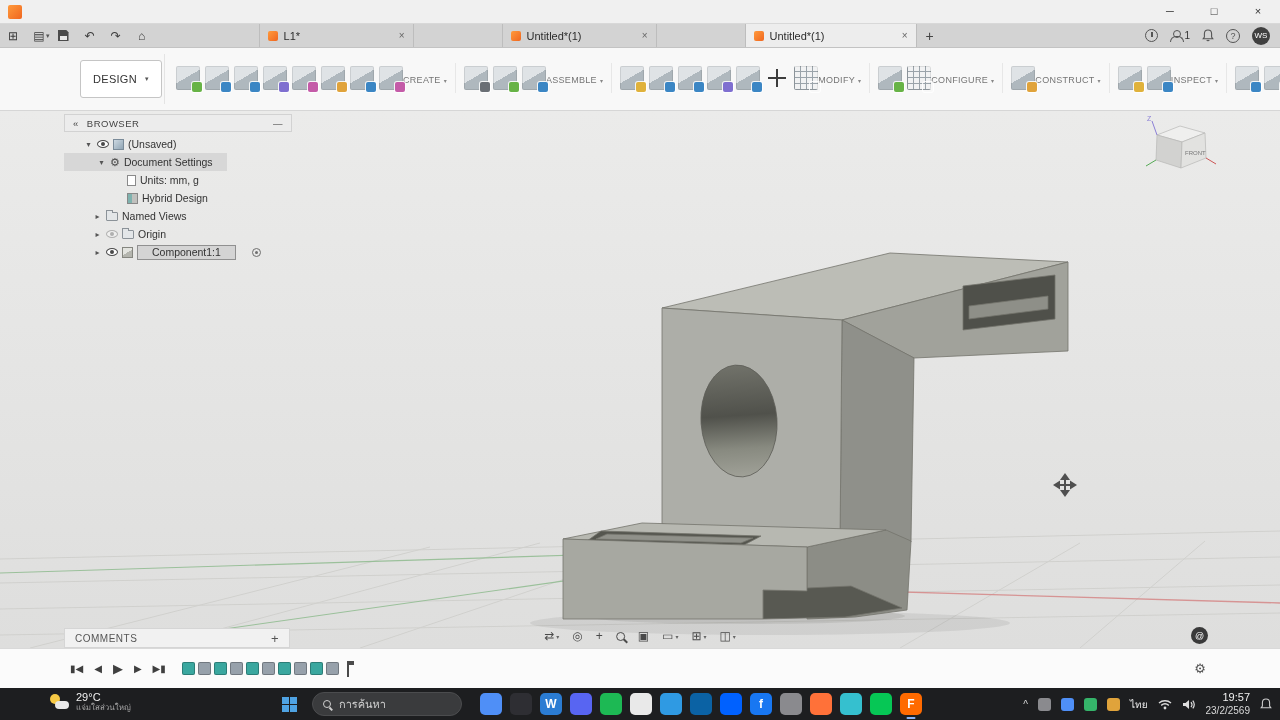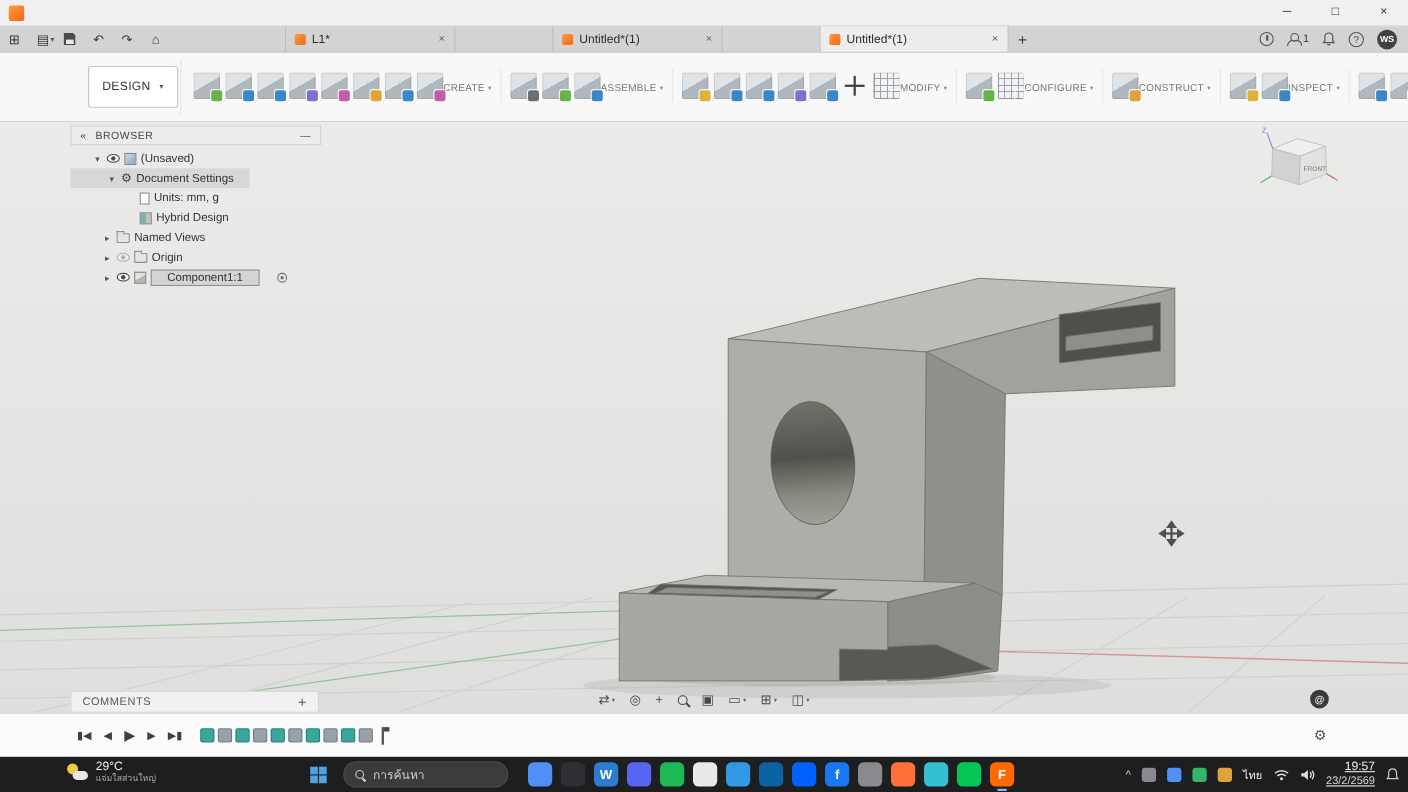--- a/index.html
+++ b/index.html
@@ -35,21 +35,21 @@
   .tb-right { margin-left:auto; display:flex; align-items:center; gap:12px; padding-right:10px; }
   .i-clock { width:13px; height:13px; border:1.3px solid #555; border-radius:50%; position:relative; flex:none; }
   .i-clock::after { content:""; position:absolute; left:5px; top:2px; width:1.4px; height:5px; background:#555; }
   .i-user { width:12px; height:12px; position:relative; flex:none; }
   .i-user::before { content:""; position:absolute; left:3px; top:0; width:6px; height:6px; border:1.3px solid #555; border-radius:50%; }
   .i-user::after { content:""; position:absolute; left:0; bottom:0; width:12px; height:5px; border:1.3px solid #555; border-bottom:none; border-radius:6px 6px 0 0; }
   .notif-wrap { display:flex; align-items:center; gap:2px; }
   .notif-count { font-size:10px; color:#333; }
   .i-qmark { width:14px; height:14px; border:1.3px solid #555; border-radius:50%; font-size:9px; color:#555;
     display:flex; align-items:center; justify-content:center; }
-  .avatar { width:18px; height:18px; border-radius:50%; background:#404040; color:#fff; font-size:8px; font-weight:bold;
+  .avatar { width:18px; height:18px; border-radius:50%; background:#404040; color:#fff; font-size:8px; font-weight:normal;
     display:flex; align-items:center; justify-content:center; }
 
   
   .ribbon { height:63px; background:#f8f8f8; border-bottom:1px solid #d6d6d6; position:relative; }
   .r-tabs { position:absolute; left:178px; top:1px; display:flex; gap:34px; font-size:10px; color:#5a5a5a; letter-spacing:.3px; }
   .r-tab.active { color:#000; font-weight:bold; }
   .design-btn { position:absolute; left:80px; top:12px; height:38px; padding:0 12px; background:#fff;
     border:1px solid #c5c5c5; border-radius:3px; display:flex; align-items:center; gap:8px;
     font-size:11px; color:#333; letter-spacing:.3px; }
   .design-btn .cw { font-size:7px; color:#555; }
@@ -129,21 +129,21 @@
   .tl-controls { margin-left:70px; display:flex; gap:11px; color:#3f3f3f; font-size:10px; align-items:center; }
   .tl-controls .big { font-size:13px; }
   .tl-items { margin-left:16px; display:flex; gap:3px; align-items:center; }
   .tl-it { width:13px; height:13px; border-radius:2px; box-shadow:inset 0 0 0 1px rgba(0,0,0,.25); }
   .tl-end { width:2px; height:16px; background:#4a4a4a; margin-left:5px; position:relative; }
   .tl-end::before { content:""; position:absolute; top:0; left:2px; width:5px; height:4px; background:#4a4a4a; }
   .tl-gear { margin-left:auto; margin-right:74px; font-size:13px; color:#555; }
 
   
   .taskbar { height:32px; background:#1d1e20; position:relative; color:#e8e8e8; }
-  .weather { position:absolute; left:60px; top:3px; display:flex; gap:7px; align-items:center; }
+  .weather { position:absolute; left:49px; top:3px; display:flex; gap:7px; align-items:center; }
   .w-ic { width:20px; height:18px; position:relative; flex:none; }
   .w-ic::before { content:""; position:absolute; left:1px; top:1px; width:10px; height:10px; border-radius:50%; background:#f6c945; }
   .w-ic::after { content:""; position:absolute; right:0; bottom:2px; width:14px; height:8px; border-radius:6px; background:#e8e8e8; }
   .w-temp { font-size:11px; color:#f0f0f0; line-height:1.2; }
   .w-cond { font-size:8px; color:#a9a9a9; line-height:1.1; }
   .start { position:absolute; left:282px; top:9px; display:grid; grid-template-columns:7px 7px; grid-template-rows:7px 7px; gap:1px; }
   .start span { background:#4fa3e3; }
   .search { position:absolute; left:312px; top:4px; width:150px; height:24px; border-radius:13px;
     background:#3a3b3d; border:1px solid #4b4c4e; display:flex; align-items:center; gap:8px; padding:0 10px; }
   .mag-lt { width:8px; height:8px; border:1.5px solid #cfcfcf; border-radius:50%; position:relative; flex:none; }
@@ -151,21 +151,21 @@
   .search-label { font-size:11px; color:#cfcfcf; }
   .apps { position:absolute; left:480px; top:5px; display:flex; gap:8px; align-items:center; }
   .app { width:22px; height:22px; border-radius:5px; display:flex; align-items:center; justify-content:center;
     font-size:12px; font-weight:bold; color:#fff; position:relative; flex:none; }
   .app.active::after { content:""; position:absolute; bottom:-4px; left:50%; transform:translateX(-50%);
     width:9px; height:2.5px; border-radius:2px; background:#8ab4f8; }
   .tray { position:absolute; right:8px; top:0; height:32px; display:flex; align-items:center; gap:10px; }
   .chev { font-size:10px; color:#ddd; }
   .tray-ic { width:13px; height:13px; border-radius:3px; flex:none; }
   .lang { font-size:10px; color:#eee; }
-  .clock { display:flex; flex-direction:column; align-items:flex-end; line-height:1.2;text-decoration:underline; }
+  .clock { display:flex; flex-direction:column; align-items:flex-end; line-height:1.2; }
   .t-time { font-size:11px; color:#f0f0f0; }
   .t-date { font-size:10px; color:#d8d8d8; }
 </style>
 </head>
 <body>
 
 <div id="root">
 
   <div class="titlebar">
     <span class="app-ic"></span>

